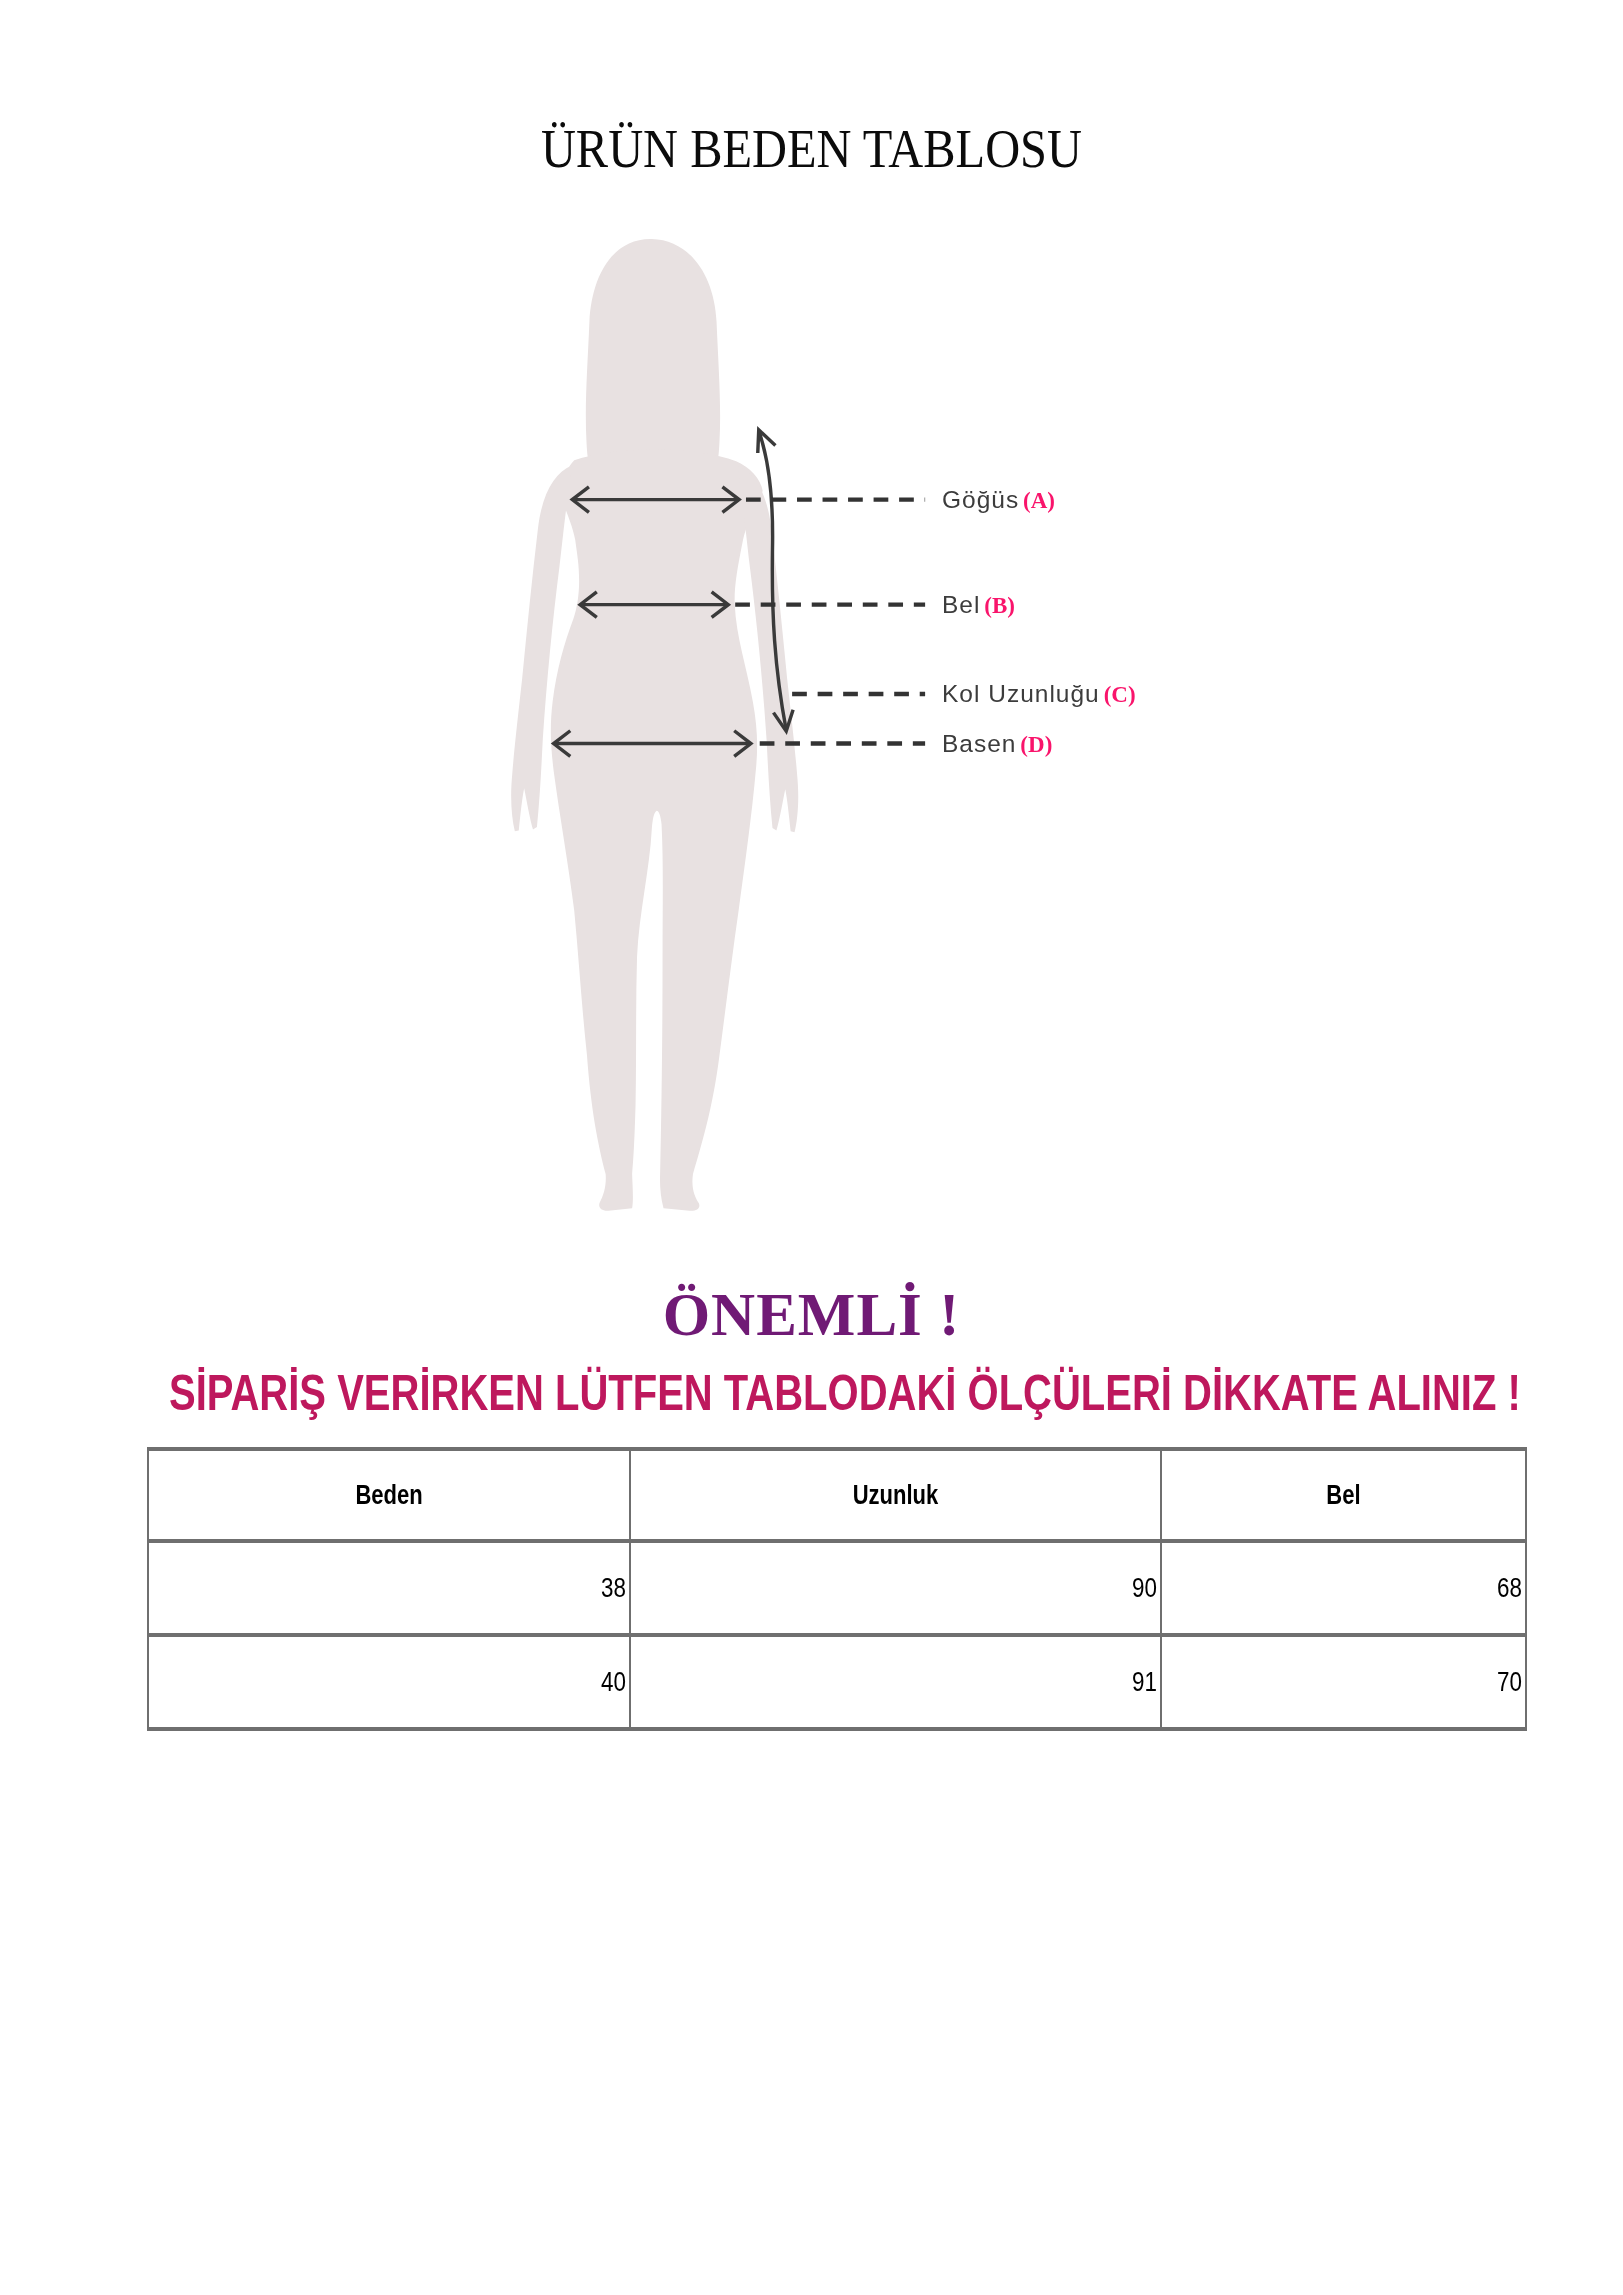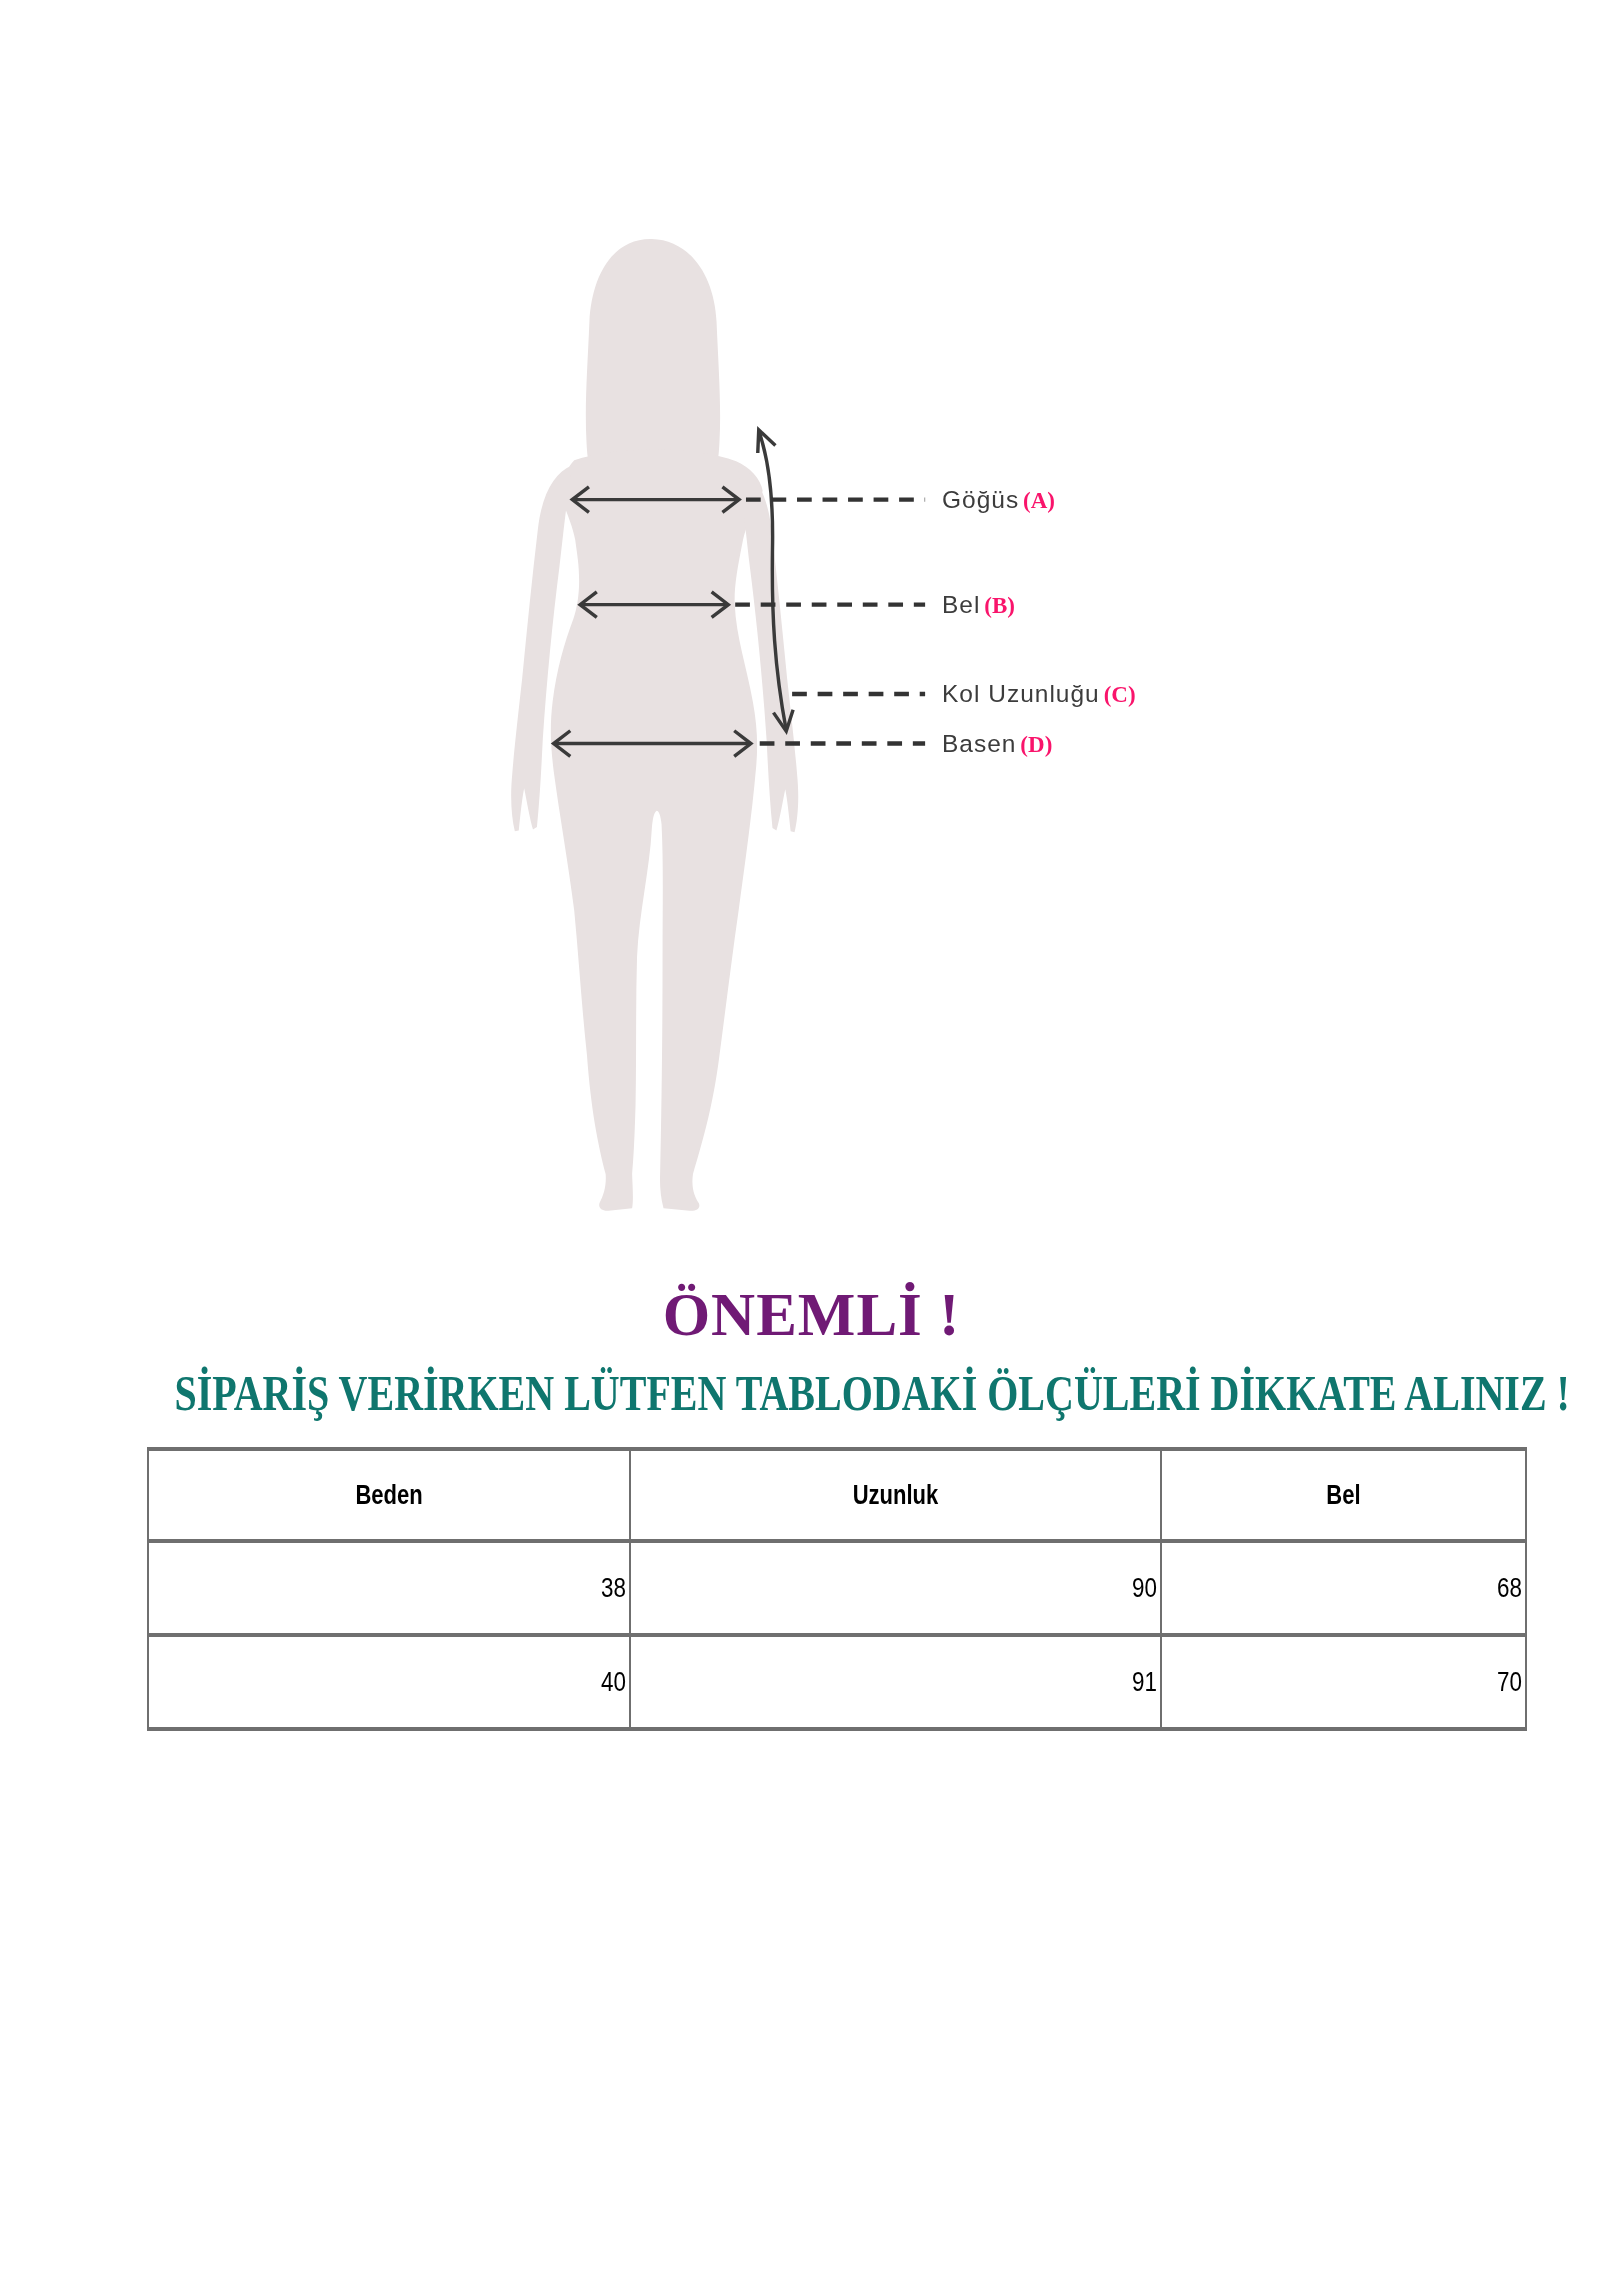--- a/index.html
+++ b/index.html
@@ -56,24 +56,24 @@
     font-weight:bold;
     font-size:61px;
     color:#701a75;
     letter-spacing:1px;
     white-space:nowrap;
   }
   .warning-line{
     position:absolute;
     top:1364px;left:0;right:0;
     text-align:center;
-    font-family:Liberation Serif, serif;
+    font-family:Liberation Sans, sans-serif;
     font-weight:bold;
     font-size:50px;
-    color:#0f766e;
+    color:#be185d;
     white-space:nowrap;
   }
   .warning-line .condense{display:inline-block;transform:scaleX(0.80);transform-origin:center;}
   
   .size-table-wrap{
     position:absolute;
     top:1447px;
     left:115px;
     width:1380px;
     padding-left:32px;
@@ -110,20 +110,23 @@
   .cellc{display:inline-block;transform:scaleX(0.80);transform-origin:center;}
   .col-beden{width:35%;}
   .col-uzunluk{width:38.5%;}
   .col-bel{width:26.5%;}
 </style>
 </head>
 <body>
 
 <div class="page">
 
+  <div class="title">
+    <span class="condense">ÜRÜN BEDEN TABLOSU</span>
+  </div>
 
   <svg class="diagram-svg" width="1623" height="1276" viewBox="0 0 3307 2600">
 
     <path fill="#e8e1e1" d="
       M 1328 487
       C 1405 489 1455 560 1460 655
       C 1464 750 1470 825 1466 900
       C 1463 968 1449 1015 1413 1044
       C 1378 1066 1288 1066 1252 1044
       C 1214 1018 1198 968 1195 900

